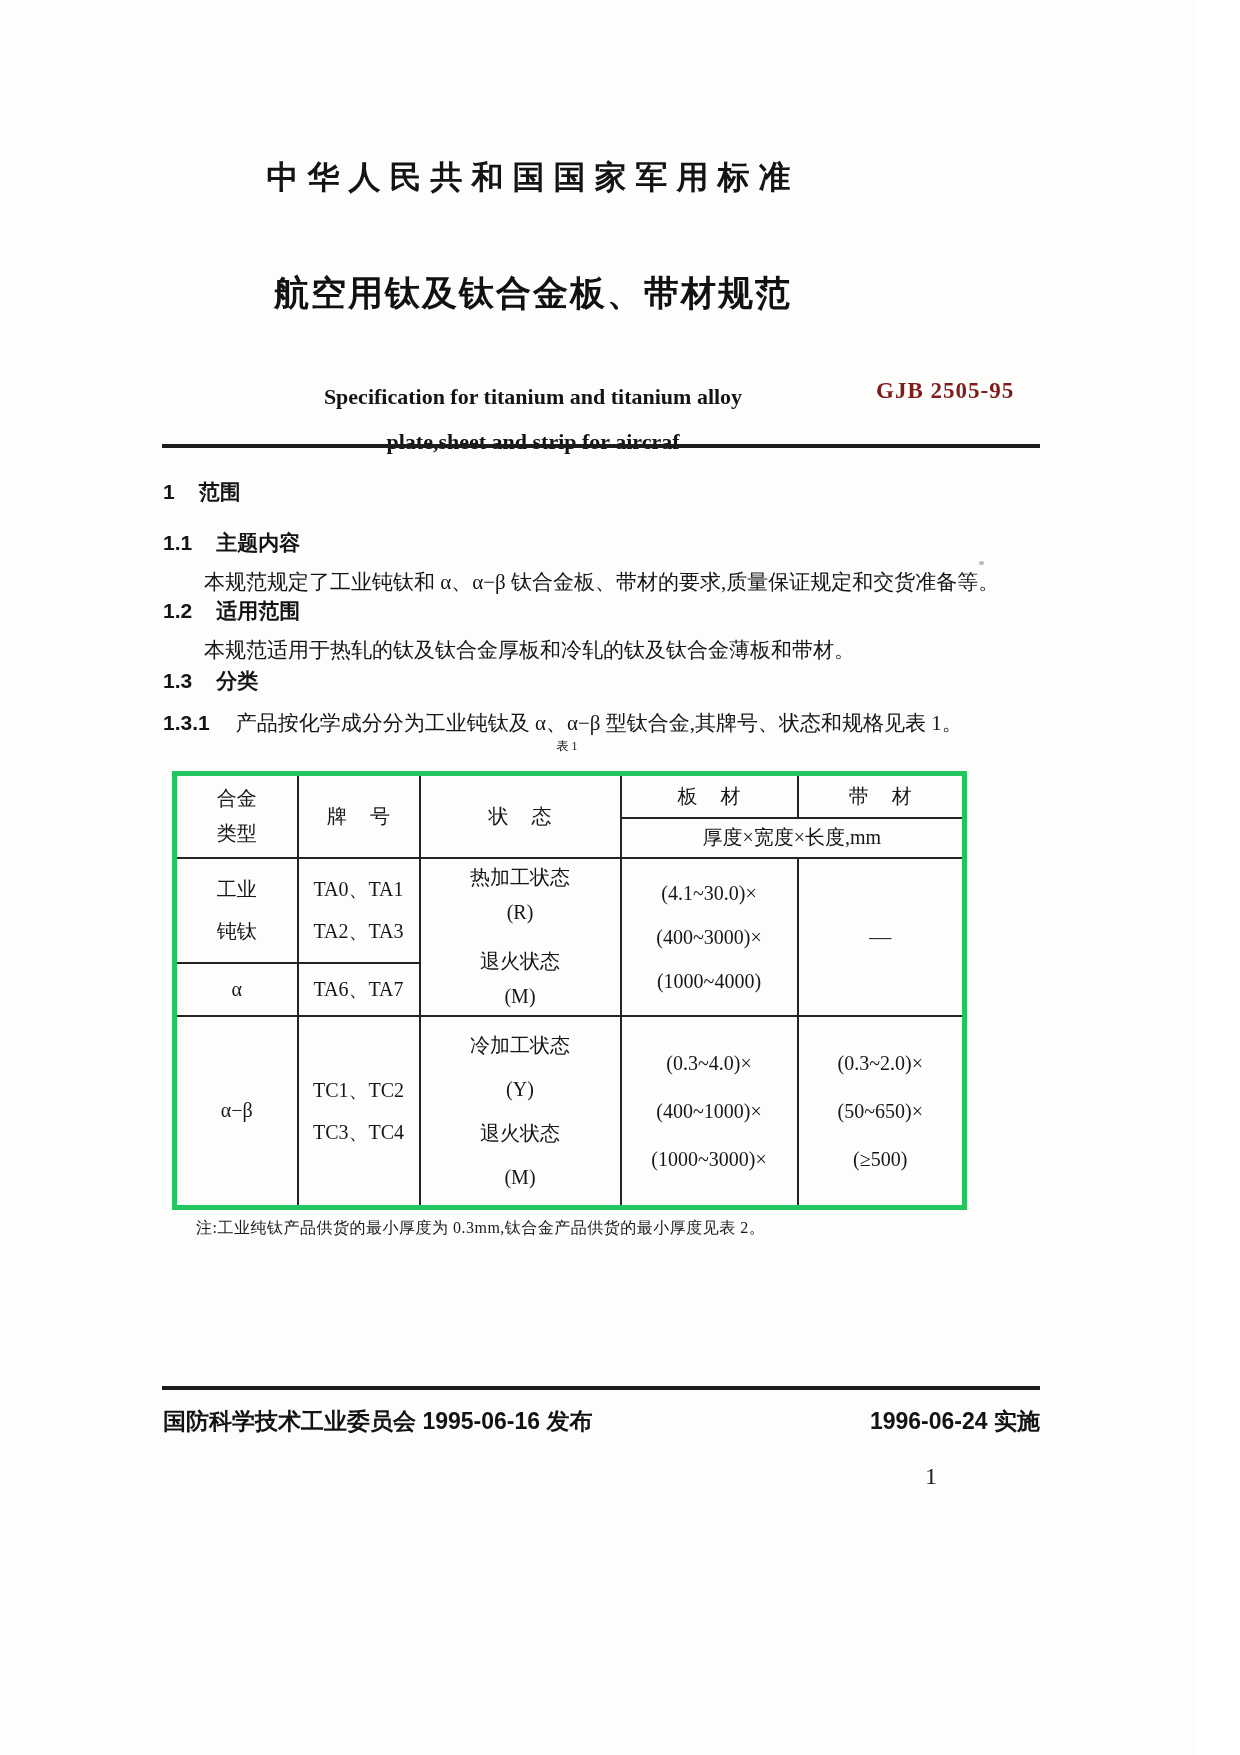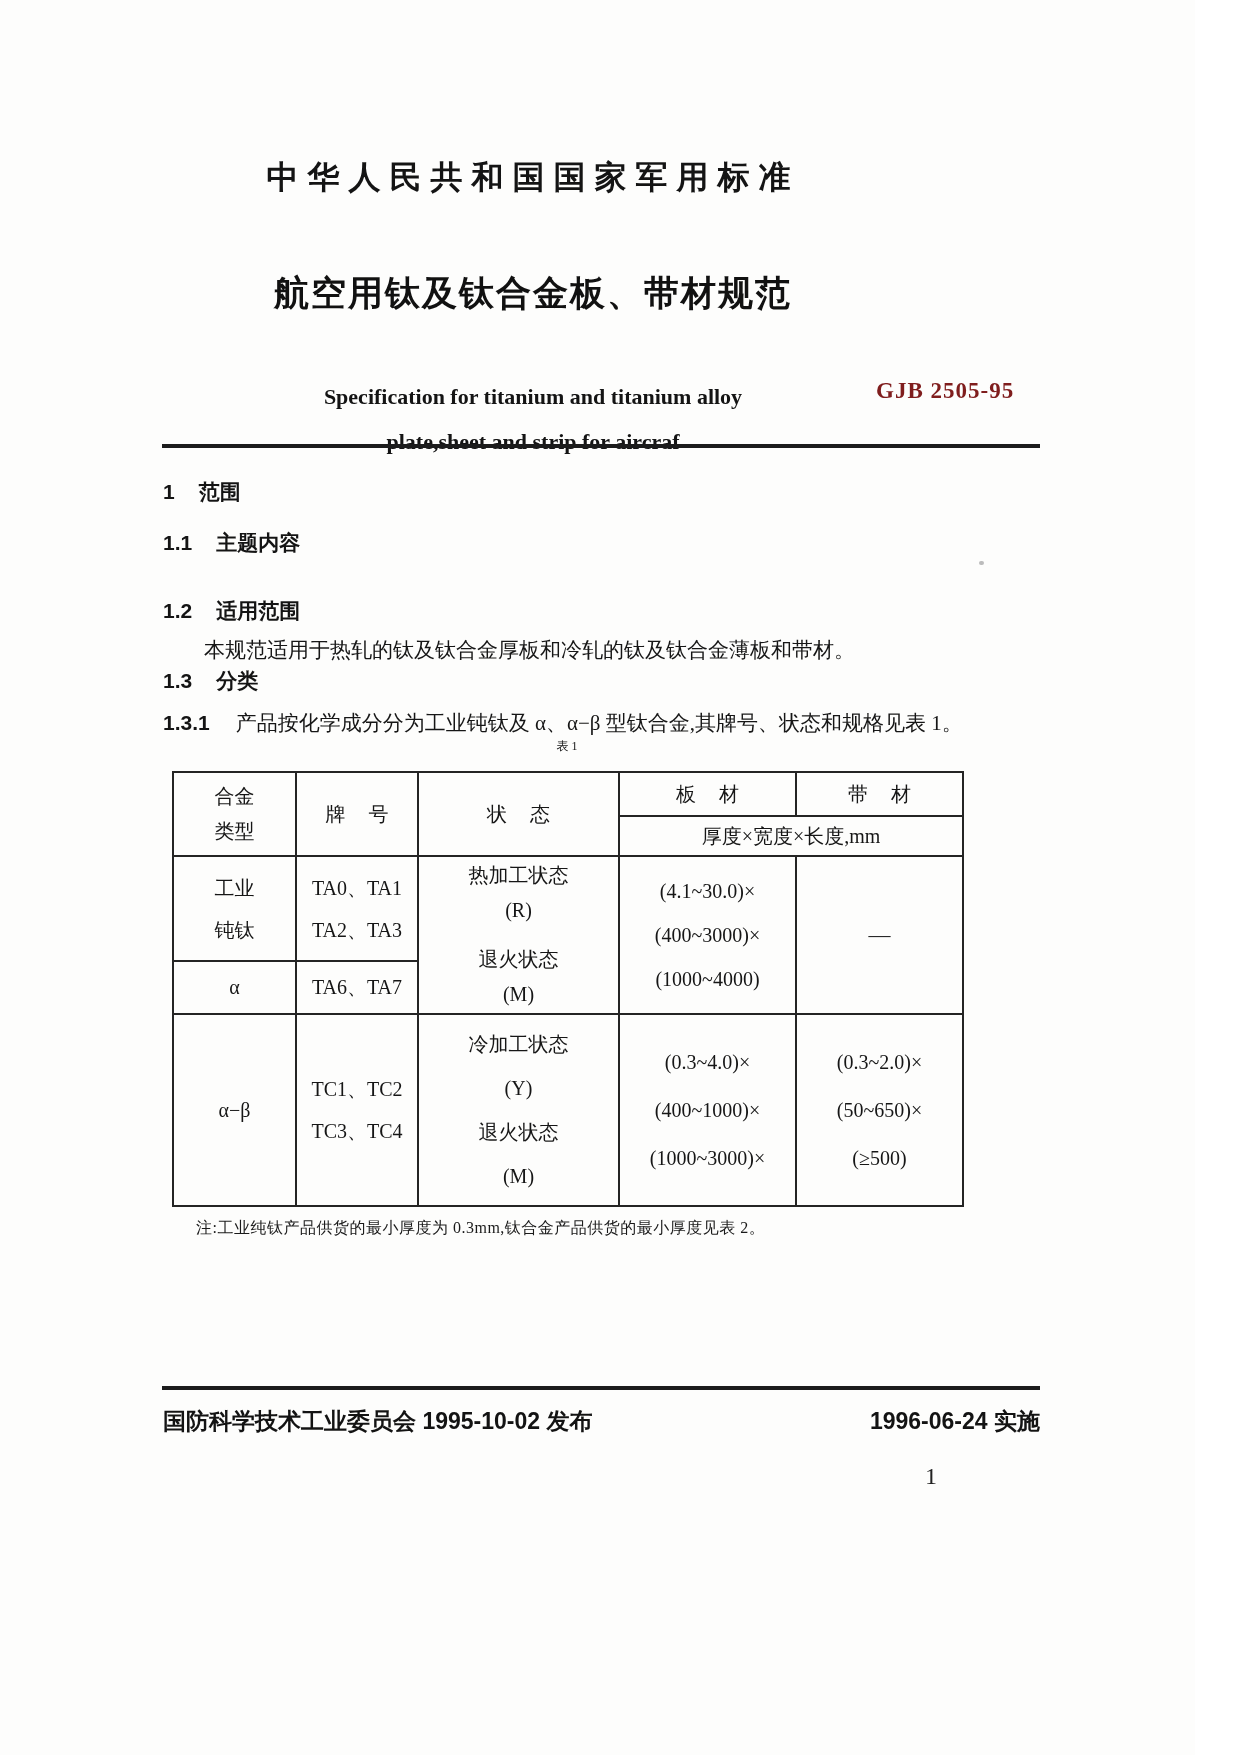--- a/index.html
+++ b/index.html
@@ -31,21 +31,21 @@
   .p-indent{left:204px;width:840px;}
   .numpara{position:absolute;left:163px;width:878px;font-size:21px;line-height:39px;
     color:#161616;text-align:justify;}
   .numpara .secnum{font-family:"Liberation Sans",sans-serif;font-weight:700;
     margin-right:26px;color:#141414;}
 
   
   .tbl-caption{position:absolute;top:738px;left:172px;width:790px;text-align:center;
     font-size:12px;color:#161616;}
   table.t1{position:absolute;top:771px;left:172px;width:790px;border-collapse:collapse;
-    table-layout:fixed;border:2px solid #22c55e;font-size:20px;color:#161616;}
+    table-layout:fixed;border:5px solid #22c55e;font-size:20px;color:#161616;}
   table.t1 td,table.t1 th{border:2px solid #242424;text-align:center;vertical-align:middle;
     padding:0;font-weight:400;}
   tr.h1{height:44px;} tr.h2{height:40px;}
   tr.rA{height:104px;} tr.rB{height:52px;} tr.rC{height:192px;}
   .th-wide{word-spacing:18px;}
   .tl{line-height:42px;}
   .tl-s{line-height:35px;}
   .tgap{height:14px;}
   .cell-flex{display:flex;flex-direction:column;justify-content:center;align-items:center;}
   td.merged-state{height:156px;}
@@ -82,20 +82,21 @@
   <div class="std-no">GJB 2505-95</div>
   <div class="rule rule-top"></div>
 
   <div class="sec" style="top:478px;">
     <span>1</span><span class="sec-title">范围</span>
   </div>
 
   <div class="sec" style="top:529px;">
     <span>1.1</span><span class="sec-title">主题内容</span>
   </div>
+  <div class="para p-indent" style="top:565px;">本规范规定了工业钝钛和 α、α−β 钛合金板、带材的要求,质量保证规定和交货准备等。</div>
 
   <div class="sec" style="top:597px;">
     <span>1.2</span><span class="sec-title">适用范围</span>
   </div>
   <div class="para p-indent" style="top:633px;">本规范适用于热轧的钛及钛合金厚板和冷轧的钛及钛合金薄板和带材。</div>
 
   <div class="sec" style="top:667px;">
     <span>1.3</span><span class="sec-title">分类</span>
   </div>
 
@@ -181,21 +182,21 @@
     </tr>
   </tbody>
     </table>
 
   <div class="tbl-note">注:工业纯钛产品供货的最小厚度为 0.3mm,钛合金产品供货的最小厚度见表 2。</div>
 
 
   <div class="rule rule-bottom"></div>
 
   <div class="footer-row">
-    <span>国防科学技术工业委员会 1995-10-02 发布</span>
+    <span>国防科学技术工业委员会 1995-06-16 发布</span>
     <span>1996-06-24 实施</span>
   </div>
 
   <div class="page-num">1</div>
 
   <div class="artifact a1"></div>
   <div class="artifact a2"></div>
   <div class="artifact a3"></div>
 
 </div>

